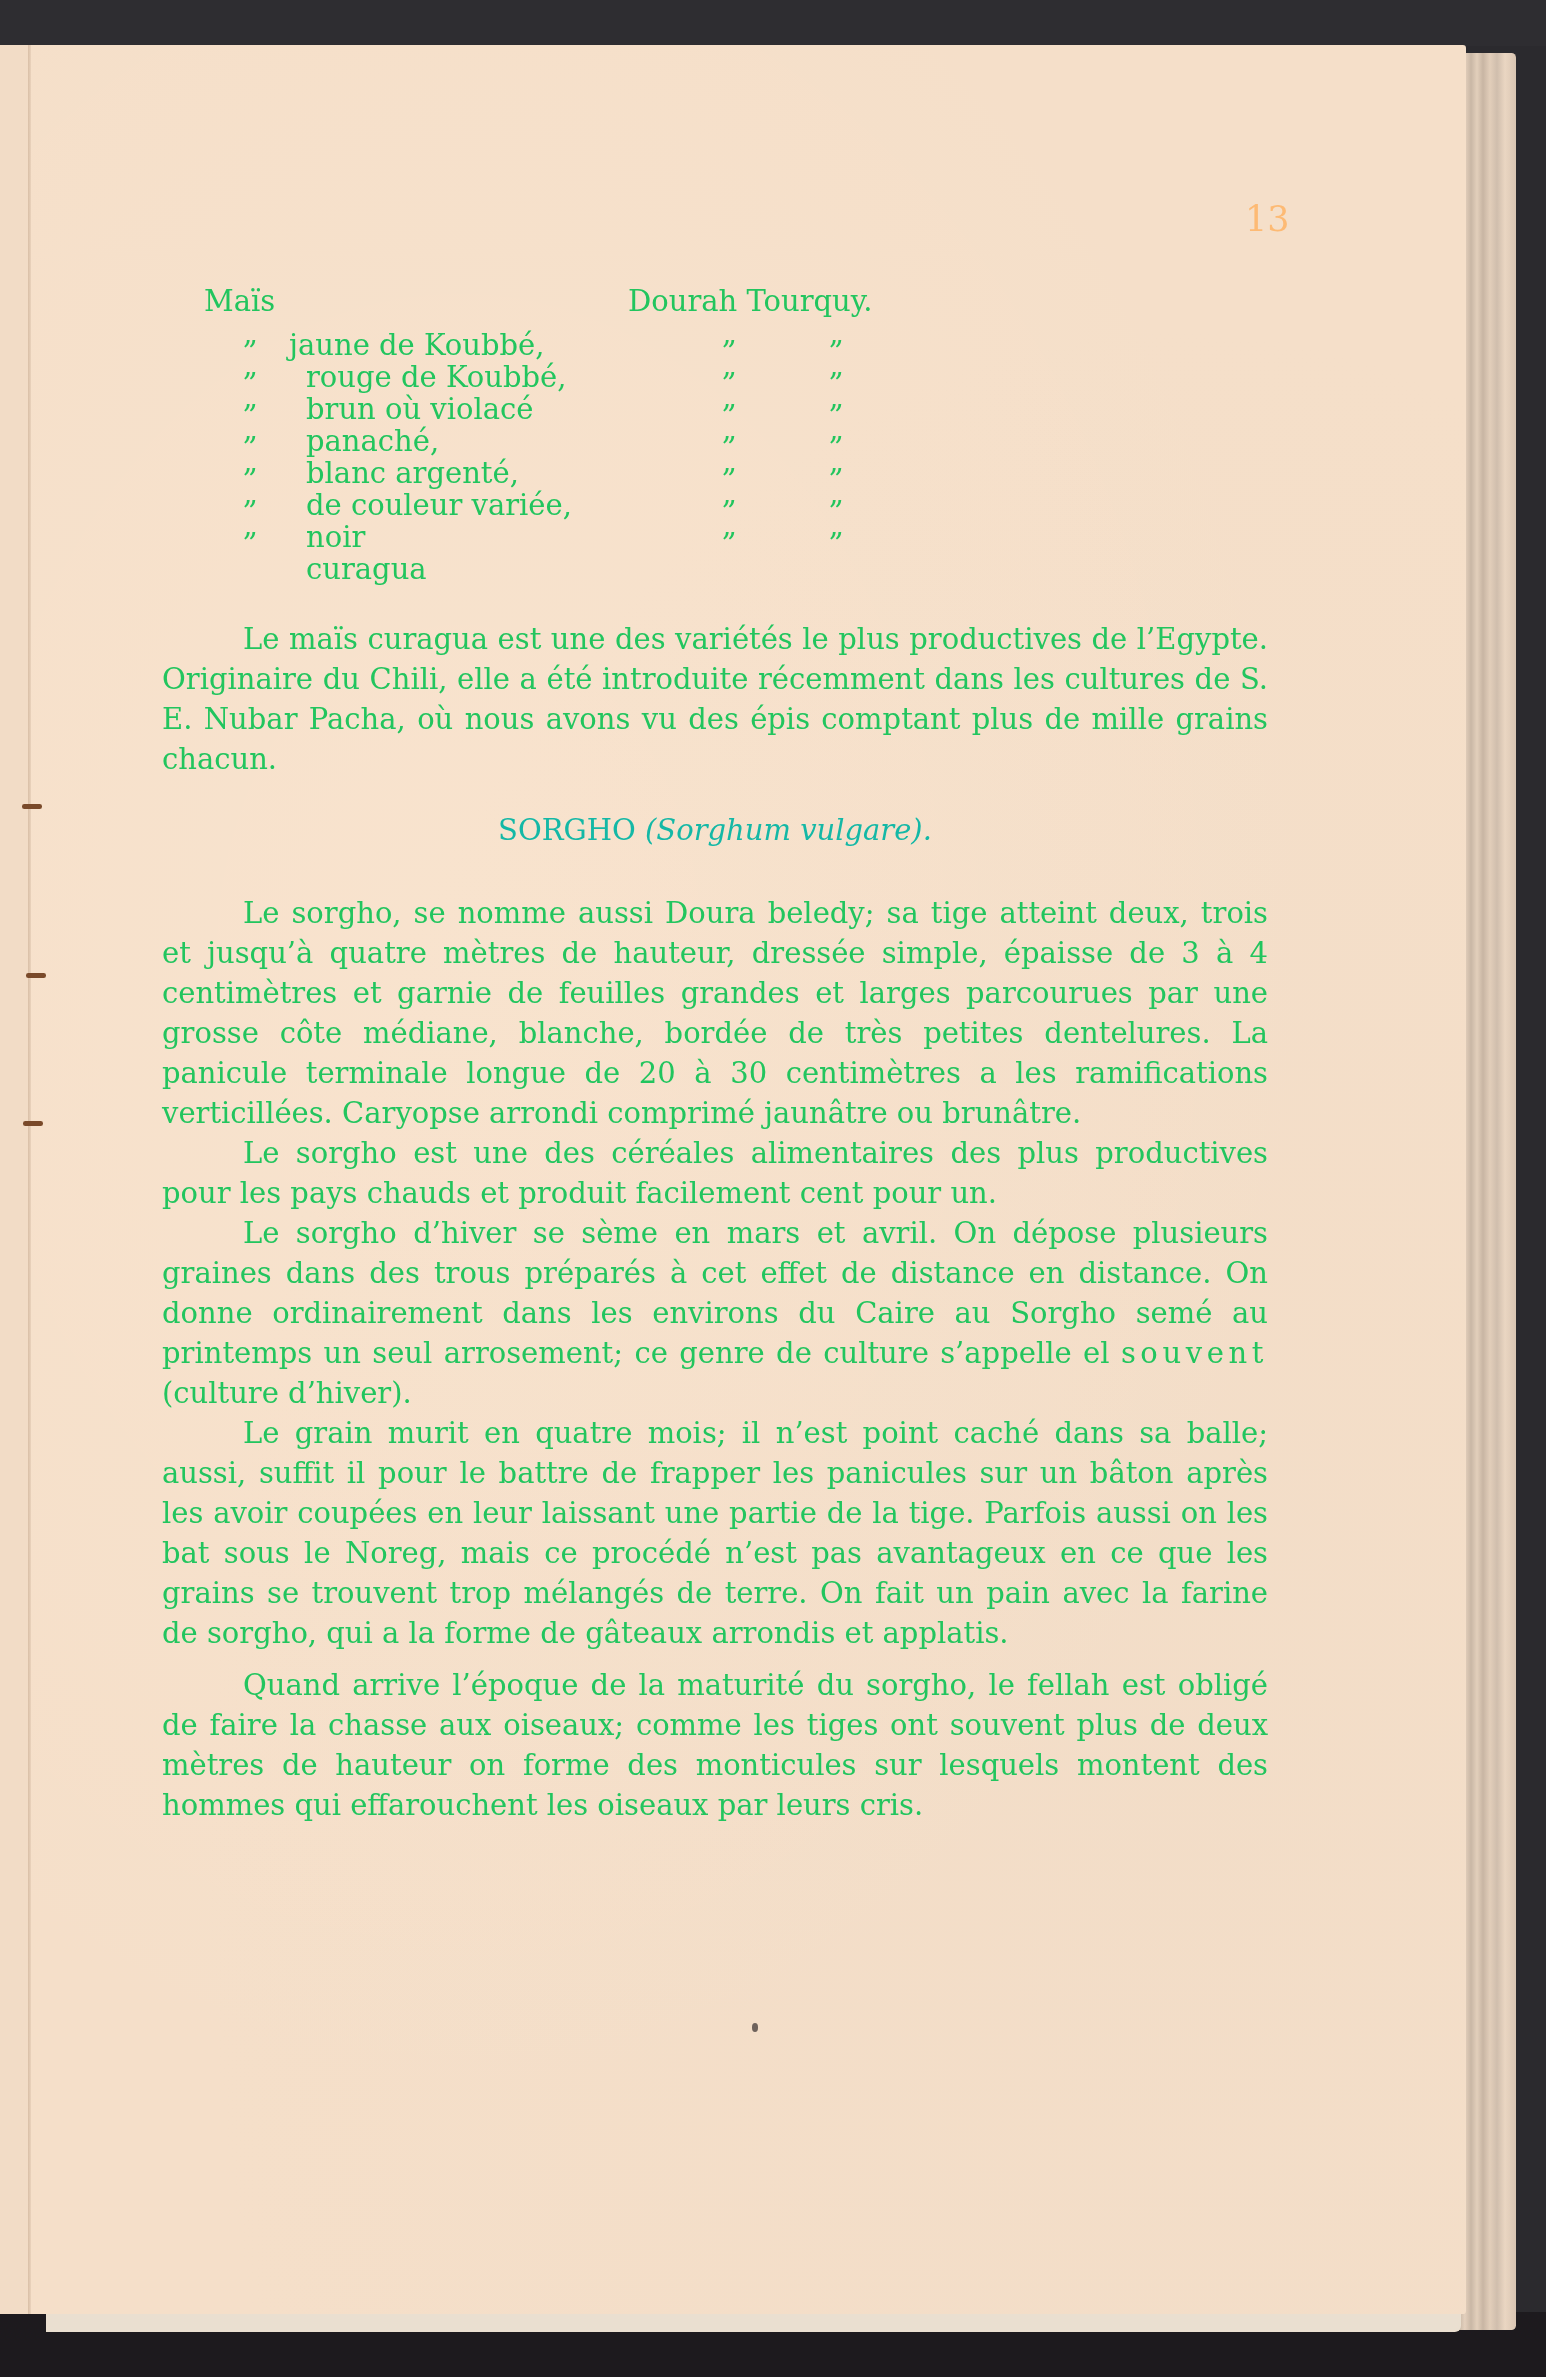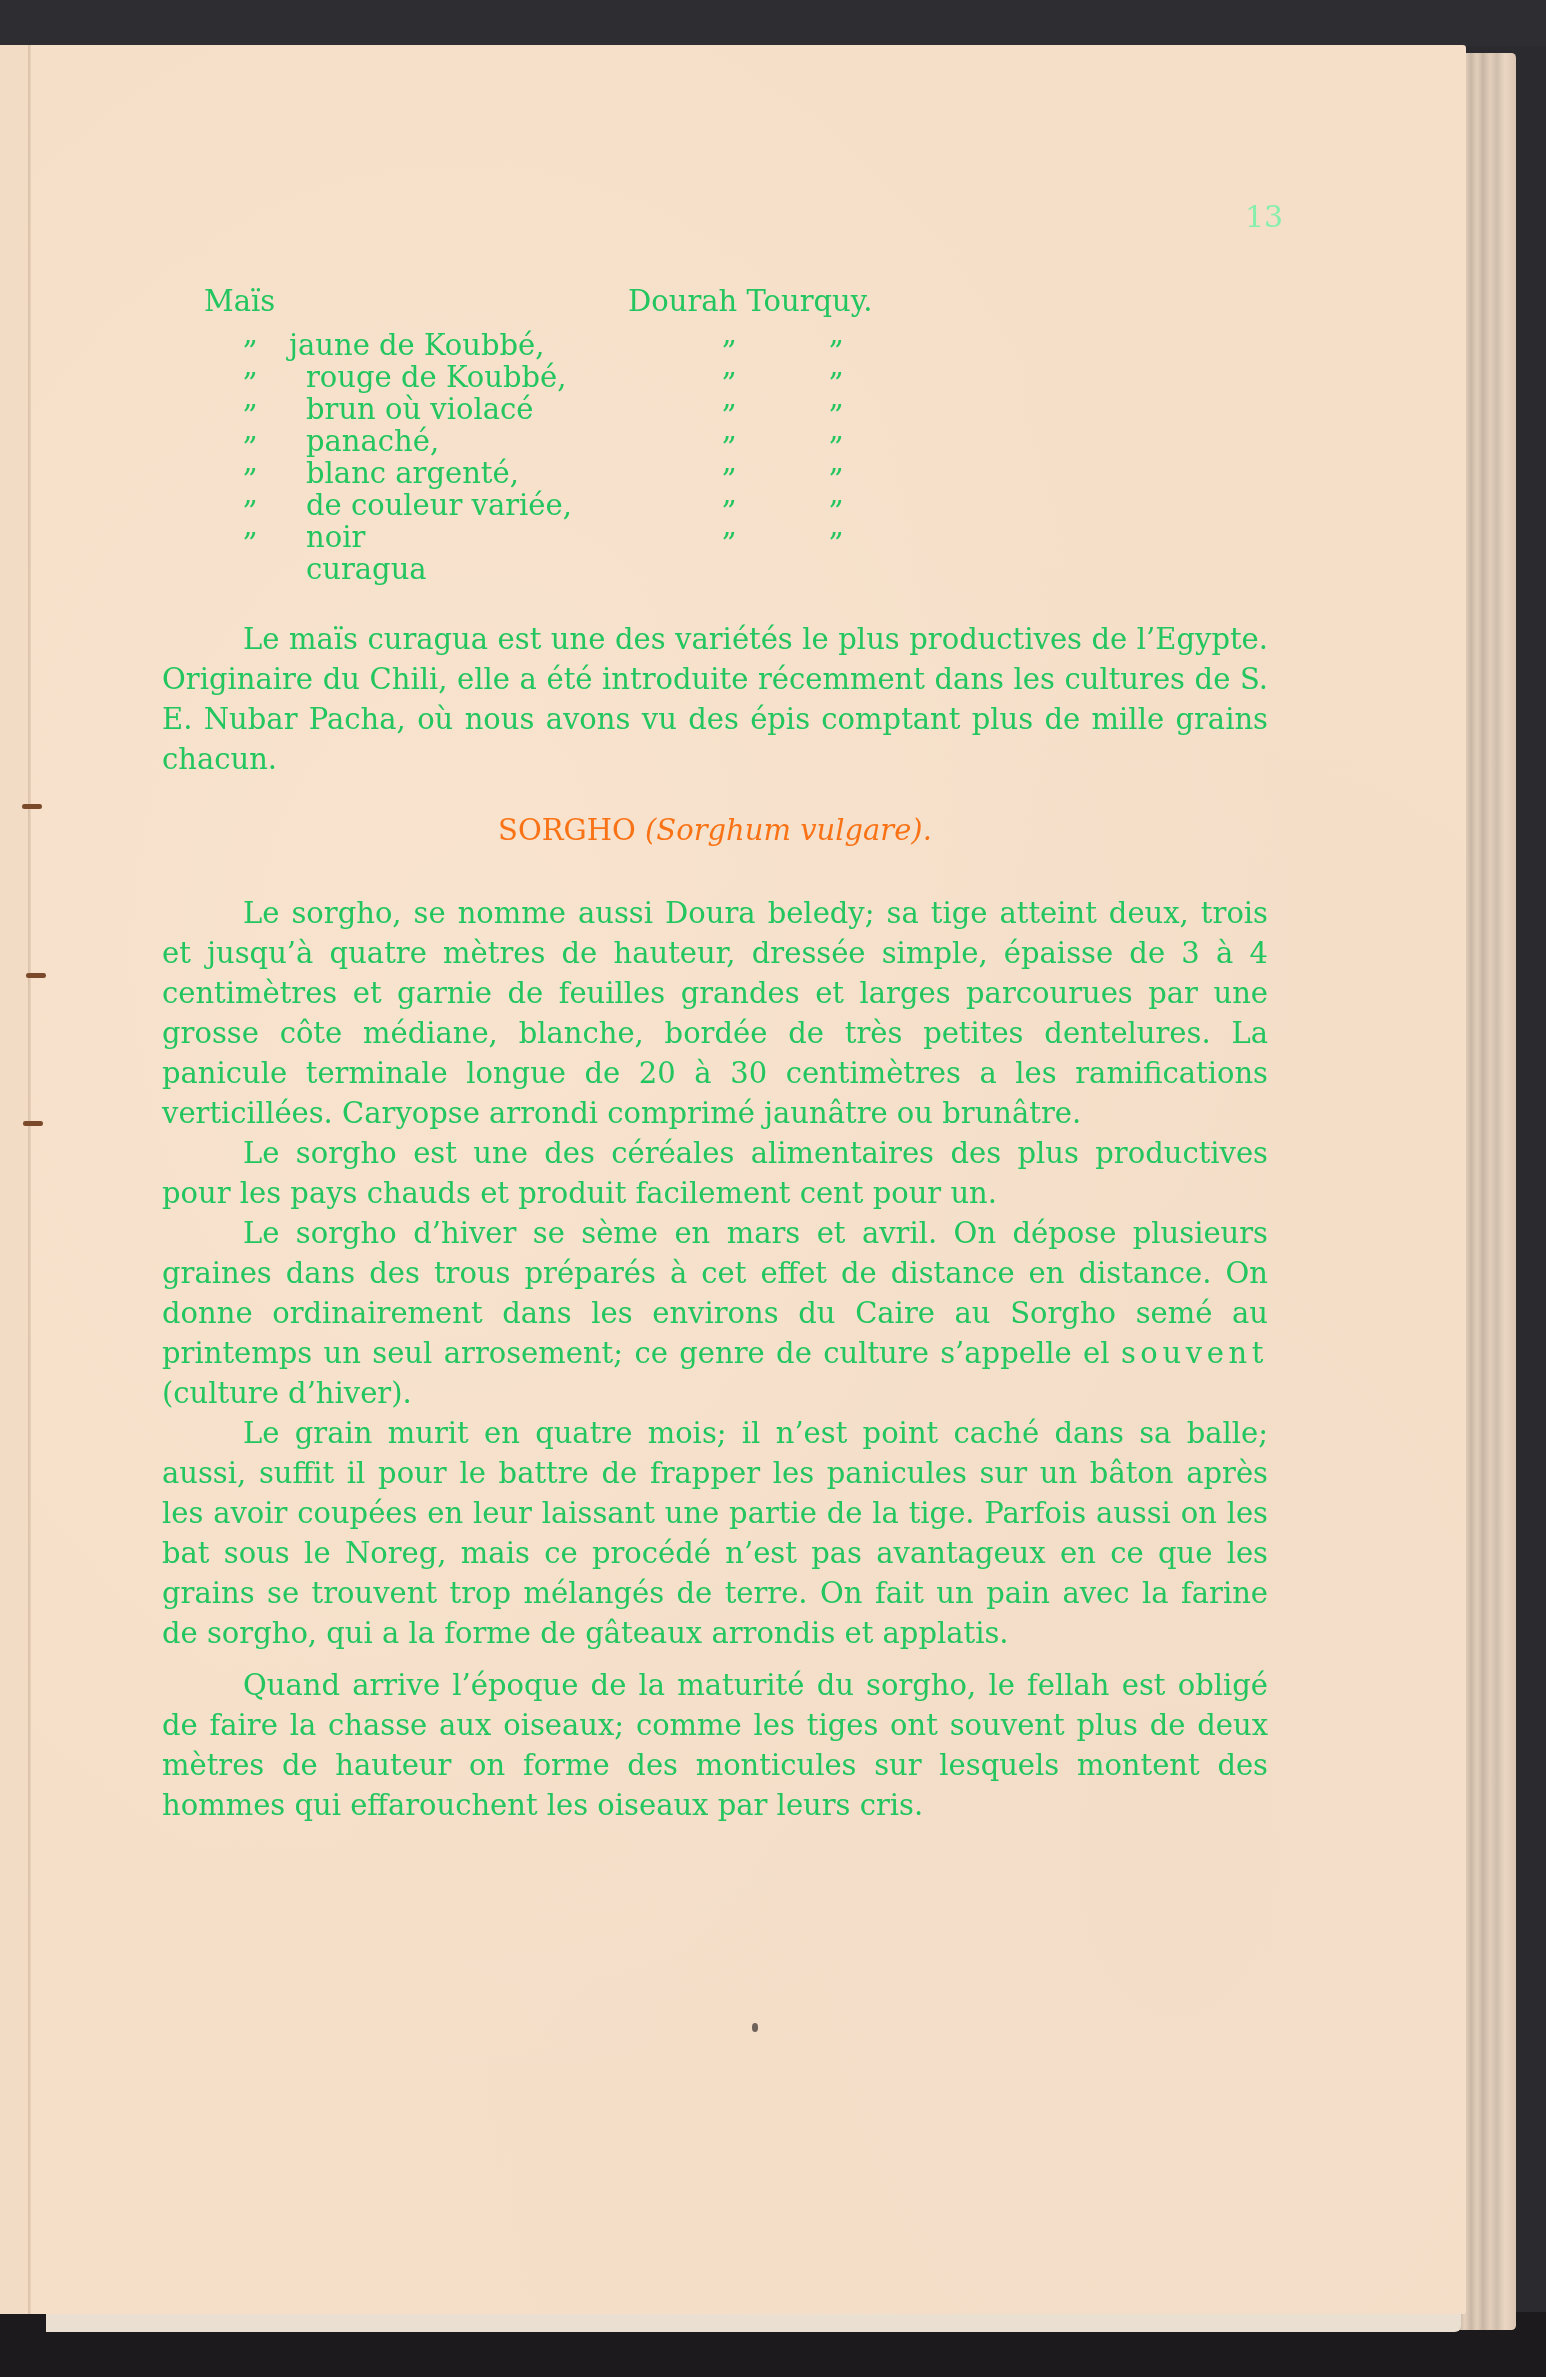--- a/index.html
+++ b/index.html
@@ -68,22 +68,22 @@
     .stitch {
       position: absolute;
       width: 20px; height: 4.6px;
       background: #7a4a2a;
       border-radius: 2.3px;
     }
     .page-number {
       position: absolute;
       left: 1245px;
       top: 199px;
-      font-size: 30px;
-      color: #86efac;
+      font-size: 35px;
+      color: #fdba74;
     }
     .variety-list {
       position: absolute;
       left: 204px;
       top: 285px;
       width: 928px;
       font-size: 29px;
       color: #22c55e;
     }
     .variety-row {
@@ -110,21 +110,21 @@
       margin: 0;
       text-indent: 81px;
     }
     .heading {
       position: absolute;
       left: 162px;
       top: 813px;
       width: 1106px;
       text-align: center;
       font-size: 29px;
-      color: #f97316;
+      color: #14b8a6;
     }
     .heading .latin { font-style: italic; }
     .spaced { letter-spacing: 4.6px; }
     .dot-mark {
       position: absolute;
       left: 752px; top: 2023px;
       width: 6.2px; height: 8.5px;
       border-radius: 50%;
       background: #6e625b;
     }

